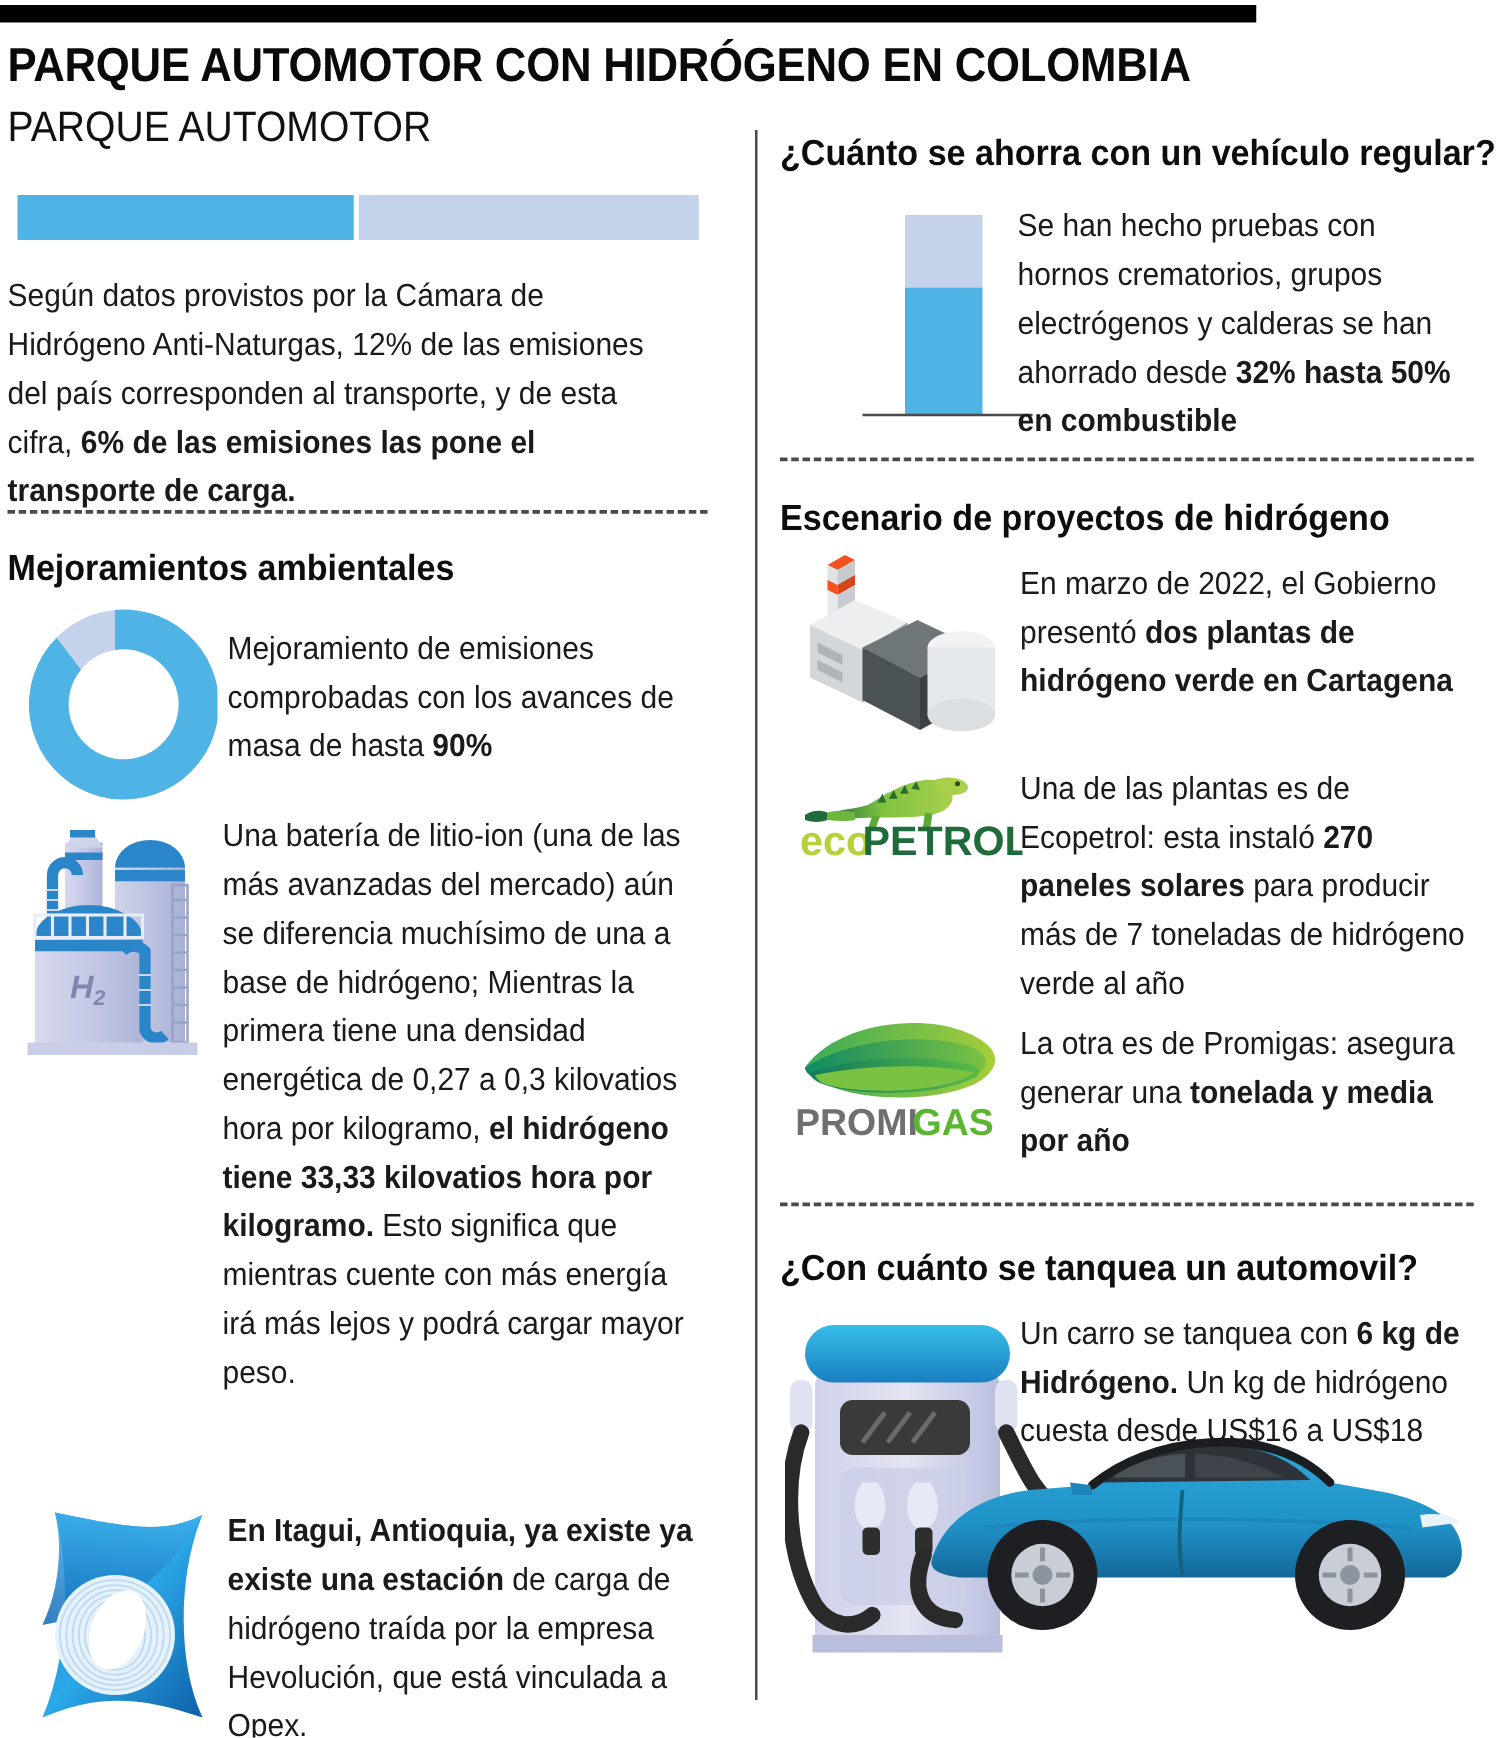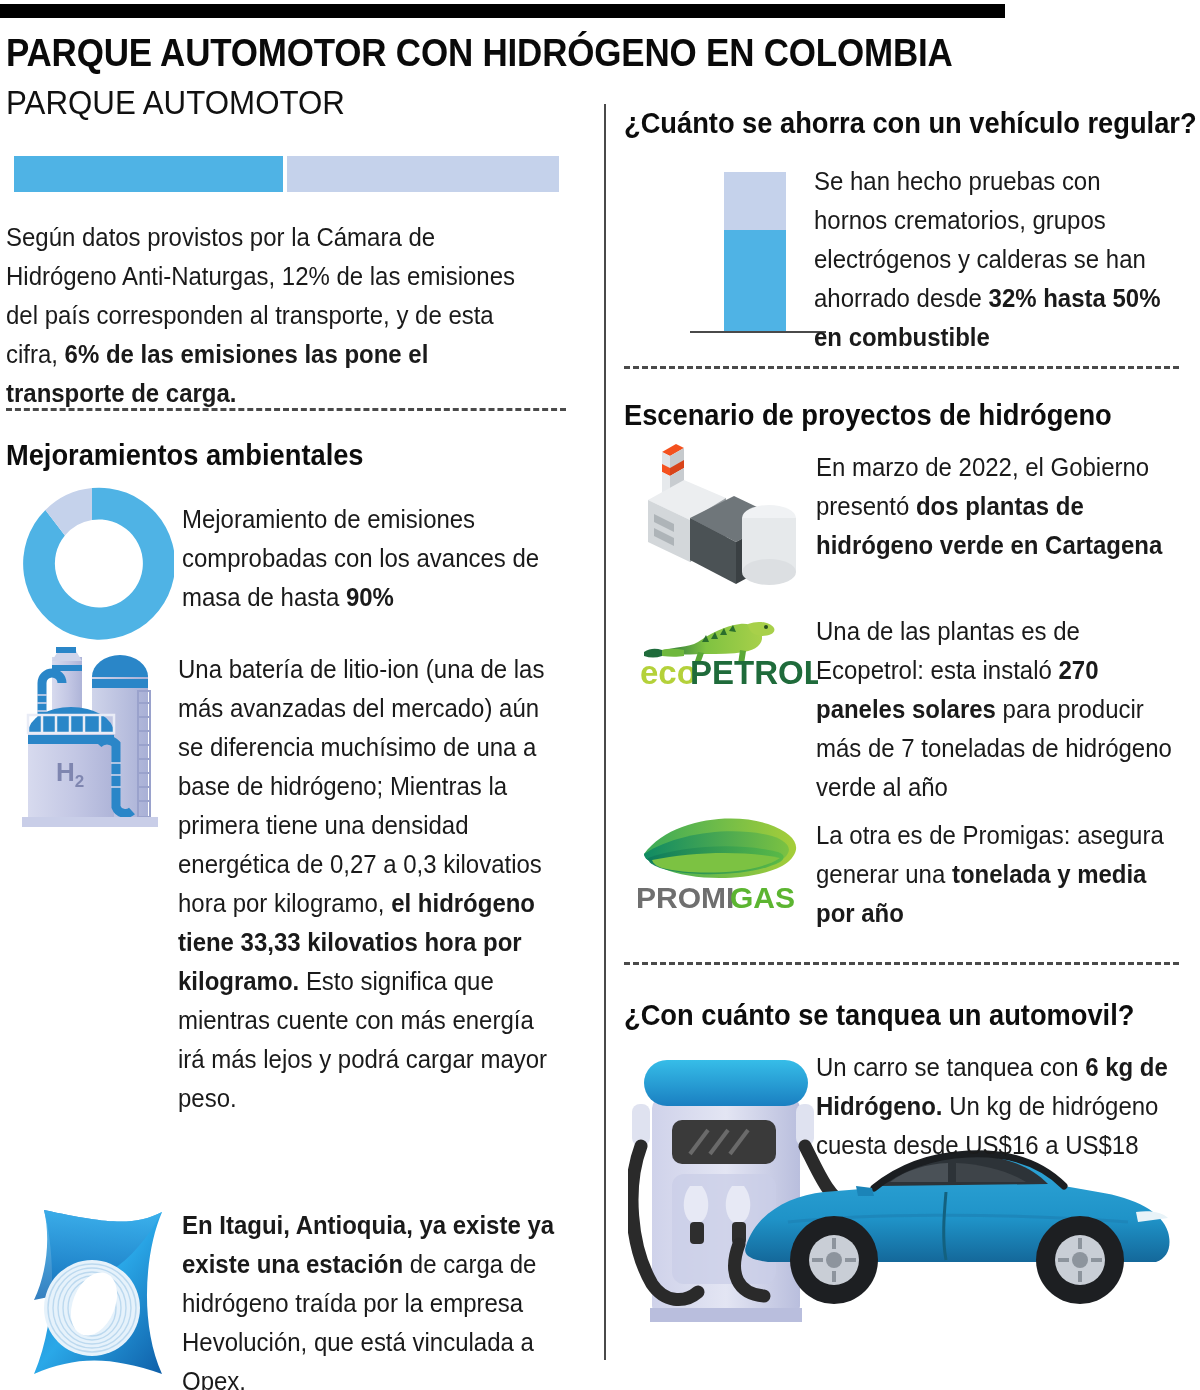--- a/index.html
+++ b/index.html
@@ -60,21 +60,21 @@
   
   #intro-para { position:absolute; left:0; top:0; width:560px; }
   #rule-1 { position:absolute; left:0; top:190px; }
   #mej-head { position:absolute; left:0; top:218px; }
 
   
   #donut-wrap { position:absolute; left:4px; top:264px; width:164px; height:164px; }
   #donut-text { position:absolute; left:176px; top:282px; width:400px; }
 
   
-  #plant-wrap { position:absolute; left:14px; top:421px; width:150px; height:205px; }
+  #plant-wrap { position:absolute; left:14px; top:438px; width:150px; height:205px;font-style:italic; }
   #battery-text { position:absolute; left:172px; top:432px; width:404px; }
 
   
   #itagui-wrap { position:absolute; left:8px; top:986px; width:166px; height:176px; }
   #itagui-text { position:absolute; left:176px; top:988px; width:400px; }
 
   
   #q1-head { position:absolute; left:0; top:0; }
   #bar-chart { position:absolute; left:62px; top:60px; width:160px; height:180px; }
   #q1-text  { position:absolute; left:190px; top:58px; width:388px; }

